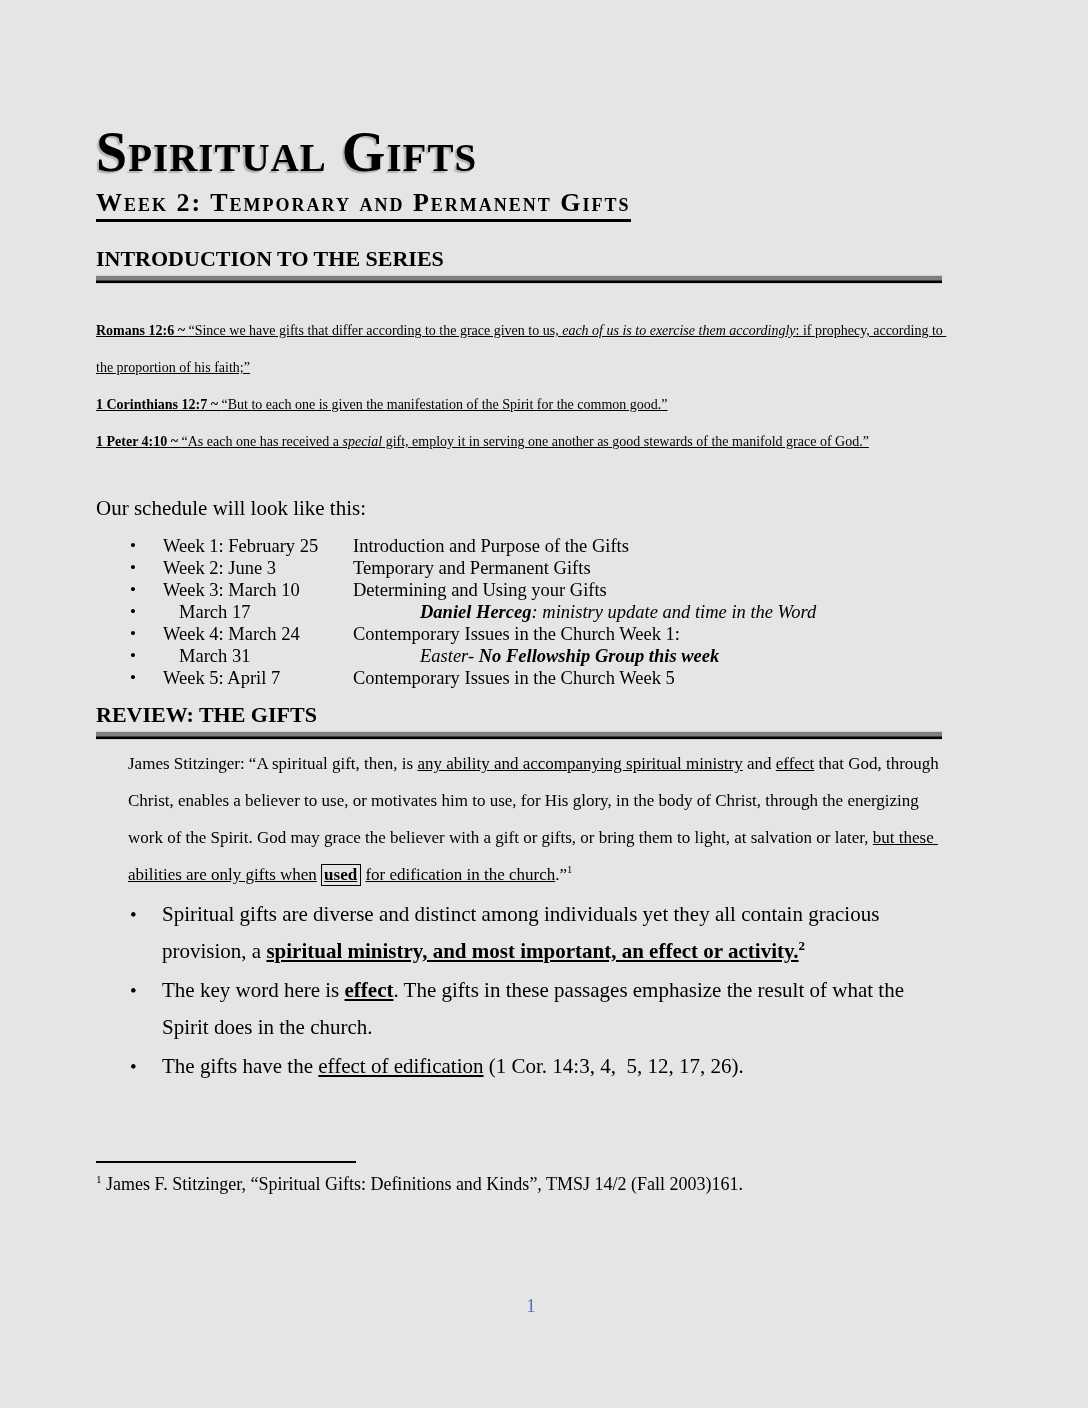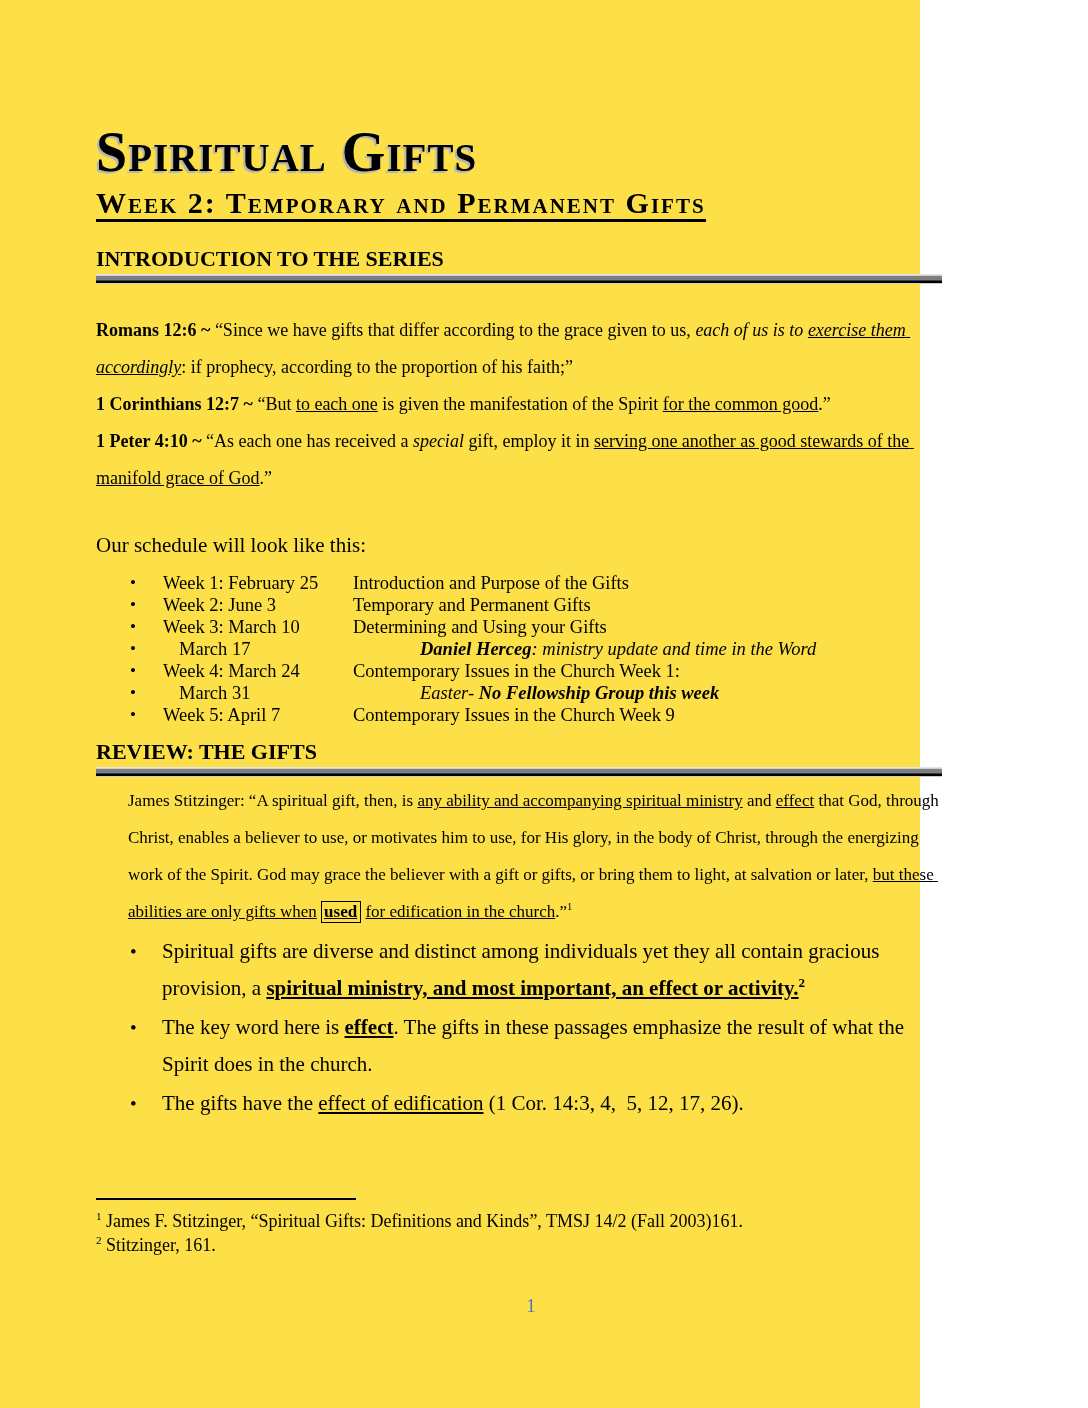--- a/index.html
+++ b/index.html
@@ -2,31 +2,31 @@
 <html><head>
 <meta charset="utf-8">
 <style>
   * { margin:0; padding:0; box-sizing:border-box; }
   html,body { background:#ffffff; }
   body {
     width:1088px; height:1408px;
     font-family:"Liberation Serif","DejaVu Serif",serif;
     color:#000; overflow:hidden; position:relative;
   }
-  .page { position:relative; width:920px; height:1408px; background:#fde047;padding-left:12px; }
+  .page { position:relative; width:1088px; height:1408px; background:#e5e5e5;padding-left:12px; }
   .content { position:absolute; left:96px; top:0; width:852px; }
 
   
   .doc-title{
     margin-top:124px;
     font-size:56px; font-weight:bold; line-height:56px;
     font-variant:small-caps; letter-spacing:1px;
     text-shadow:-2px 2px 1px #b3b3b3;
   }
-  .doc-subtitle{ margin-top:8px; font-size:30px; line-height:30px; }
+  .doc-subtitle{ margin-top:8px; font-size:26px; line-height:30px; }
   .doc-subtitle span{
     font-weight:bold; font-variant:small-caps; letter-spacing:2px;
     display:inline-block; border-bottom:3px solid #000; padding-bottom:1px;
   }
 
   
   .section-heading{ font-size:22px; font-weight:bold; line-height:26px; }
   .h-intro{ margin-top:24px; }
   .h-review{ margin-top:13px; }
   .rule{
@@ -34,21 +34,21 @@
     background:linear-gradient(to bottom,
       #e6e6e6 0px,#e6e6e6 1px,
       #cfcfcf 1px,#cfcfcf 2px,
       #7f7f7f 2px,#7f7f7f 6px,
       #3d3d3d 6px,#3d3d3d 7px,
       #000000 7px,#000000 9px,
       #cccccc 9px,#cccccc 10px);
   }
 
   
-  .verses{ margin-top:28px; font-size:18px; line-height:37px; width:852px; }
+  .verses{ margin-top:28px; font-size:14px; line-height:37px; width:852px;text-decoration:underline; }
   .verses p{ white-space:pre-wrap; }
 
   
   .schedule-lead{ margin-top:37px; font-size:21px; line-height:23px; }
   .schedule{ list-style:none; margin-top:15px; font-size:18.5px; line-height:22px; }
   .schedule li{ display:flex; }
   .s-bullet{ flex:0 0 67px; padding-left:34px; font-size:17px; }
   .s-date{ flex:0 0 190px; white-space:pre; }
   .s-desc{ white-space:pre-wrap; }
   .schedule li.indent .s-date{ padding-left:16px; }
@@ -130,21 +130,21 @@
         <span class="s-desc"><span>Contemporary Issues in the Church Week 1:</span></span>
       </li>
       <li class="indent">
         <span class="s-bullet">•</span>
         <span class="s-date">March 31</span>
         <span class="s-desc"><span style="font-style: italic;">Easter- </span><span style="font-weight: bold; font-style: italic;">No Fellowship Group this week</span></span>
       </li>
       <li>
         <span class="s-bullet">•</span>
         <span class="s-date">Week 5: April 7</span>
-        <span class="s-desc"><span>Contemporary Issues in the Church Week 9</span></span>
+        <span class="s-desc"><span>Contemporary Issues in the Church Week 5</span></span>
       </li>
     </ul>
 
     <h3 class="section-heading h-review">REVIEW: THE GIFTS</h3>
     <div class="rule"></div>
 
     <p class="quote"><span>James Stitzinger: “A spiritual gift, then, is </span><span style="text-decoration: underline;">any ability and accompanying spiritual ministry</span><span> and </span><span style="text-decoration: underline;">effect</span><span> that God, through Christ, enables a believer to use, or motivates him to use, for His glory, in the body of Christ, through the energizing work of the Spirit. God may grace the believer with a gift or gifts, or bring them to light, at salvation or later, </span><span style="text-decoration: underline;">but these abilities are only gifts when</span><span> </span><span class="boxed" style="font-weight: bold; text-decoration: underline;">used</span><span> </span><span style="text-decoration: underline;">for edification in the church</span><span>.”</span><sup>1</sup></p>
 
     <ul class="bullets">
       <li>
@@ -157,18 +157,17 @@
       </li>
       <li>
         <span class="b-dot">•</span>
         <span class="b-text"><span>The gifts have the </span><span style="text-decoration: underline;">effect of edification</span><span> (1 Cor. 14:3, 4,  5, 12, 17, 26).</span></span>
       </li>
     </ul>
 
     <div class="footnote-sep"></div>
     <div class="footnotes">
       <div><sup>1</sup><span> James F. Stitzinger, “Spiritual Gifts: Definitions and Kinds”, TMSJ 14/2 (Fall 2003)161.</span></div>
-      <div><sup>2</sup><span> Stitzinger, 161.</span></div>
     </div>
   </div>
 
   <div class="page-number">1</div>
 </div>
 
 </body></html>

